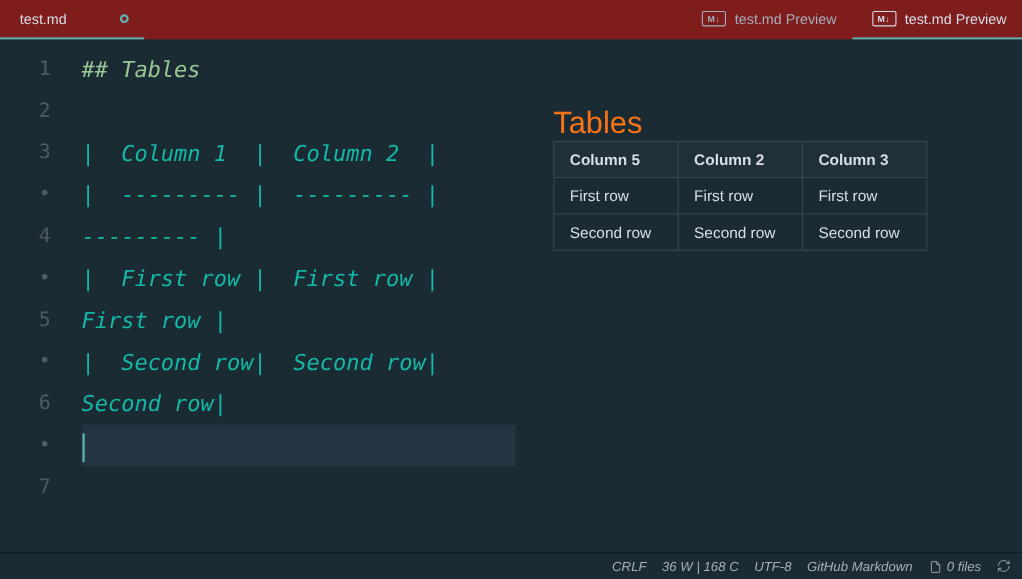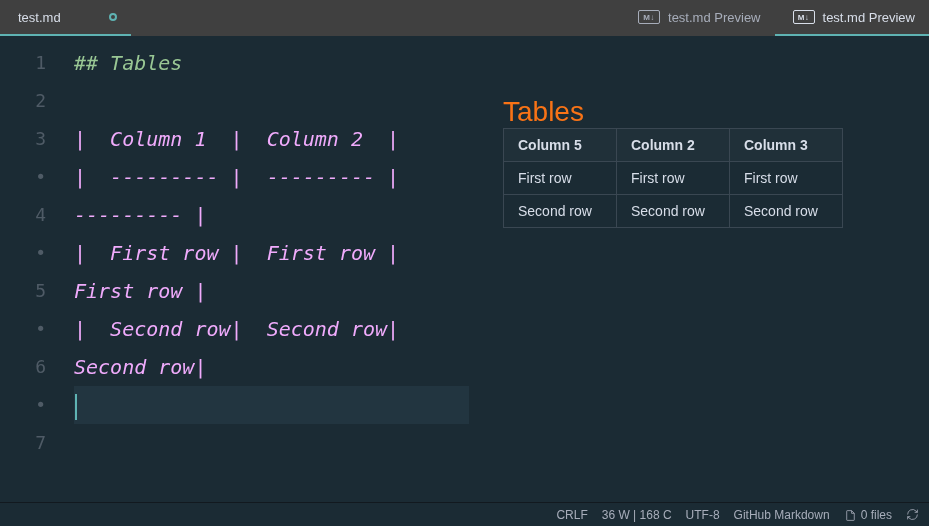--- a/index.html
+++ b/index.html
@@ -9,21 +9,21 @@
     font-family: "Segoe UI", "Helvetica Neue", Arial, sans-serif;
     color: #cdd3de;
     display: flex;
     flex-direction: column;
   }
 
   
   .tabs {
     display: flex;
     height: 36px;
-    background: #404040;
+    background: #7f1d1d;
     position: relative;
   }
   .tabs .left-tabs, .tabs .right-tabs { display: flex; }
   .tabs .spacer { flex: 1; }
   .tab {
     display: flex;
     align-items: center;
     padding: 0 14px 0 18px;
     font-size: 13px;
     color: #a7adba;
@@ -95,21 +95,21 @@
     color: #4f5b66;
   }
   .gutter .ln.num { }
   .code {
     position: absolute;
     left: 74px; right: 6px; top: 8px; bottom: 0; font-style: italic;
   }
   .code .line {
     height: 38px;
     white-space: pre;
-    color: #f0abfc;
+    color: #14b8a6;
   }
   .code .line.heading { color: #99c794; font-weight: 500; }
   .code .line.current {
     background: #223540;
   }
   .cursor {
     display: inline-block;
     width: 2px; height: 26px;
     background: #5fb3b3;
     vertical-align: middle;
@@ -148,21 +148,21 @@
     background: #1b2b34;
     display: flex;
     align-items: center;
     justify-content: flex-end;
     gap: 14px;
     padding: 0 10px;
     font-size: 12px;
     color: #a7adba;
     border-top: 1px solid #12191f;
   }
-  .statusbar .item { display: flex; align-items: flex-end; gap: 4px; white-space: nowrap; }
+  .statusbar .item { display: flex; align-items: flex-end; gap: 4px; white-space: nowrap; font-style: italic; }
   .statusbar svg { width: 13px; height: 13px; stroke: #a7adba; fill: none; stroke-width: 1.5; }
 </style>
 </head>
 <body>
 
 <div class="tabs">
   <div class="left-tabs">
     <div class="tab editor-active">
       <span>test.md</span>
       <span class="modified-dot"></span>

